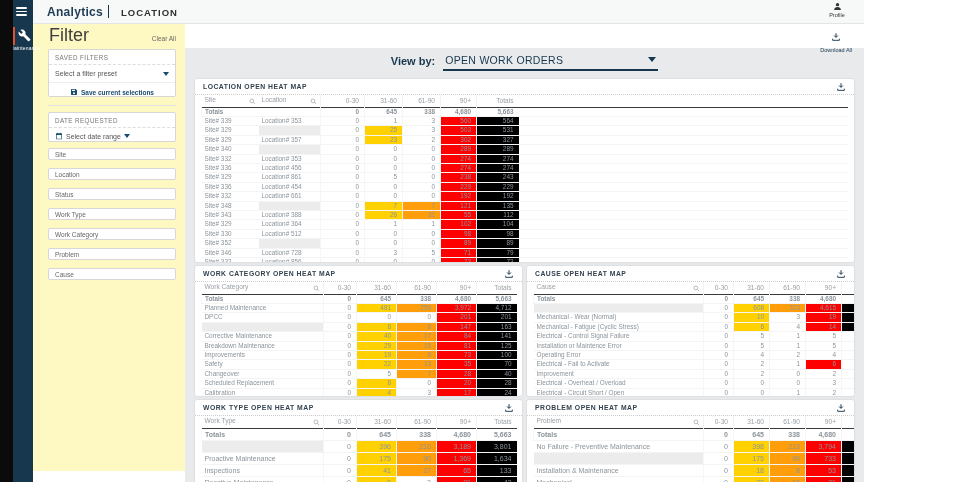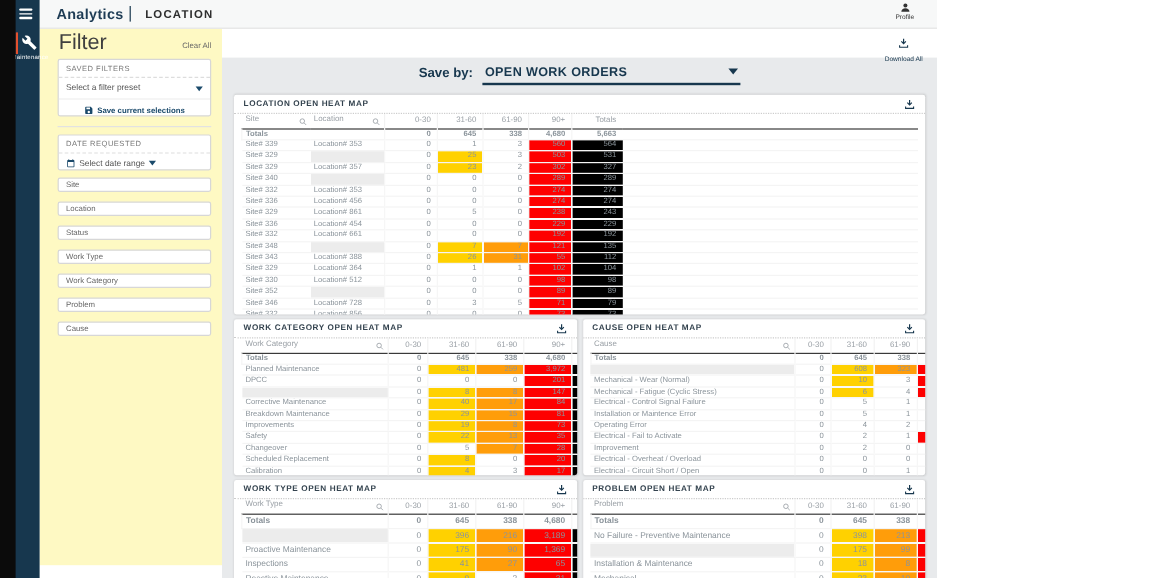--- a/index.html
+++ b/index.html
@@ -1,18 +1,18 @@
 <!DOCTYPE html>
 <html><head>
 <meta charset="utf-8">
 <style>
   * { margin:0; padding:0; box-sizing:border-box; }
   html,body { width:960px; height:482px; overflow:hidden; background:#fff;
     font-family:"Liberation Sans", sans-serif; }
-  .app { position:relative; width:781px; height:482px; overflow:hidden; }
+  .app { position:relative; width:864px; height:482px; overflow:hidden; }
 
   
   .black-strip { position:absolute; left:0; top:0; width:13px; height:482px; background:#0b0b0b; z-index:6; }
   .sidebar { position:absolute; left:0; top:0; width:33px; height:482px; background:#17374e; z-index:5; }
   .hamburger { position:absolute; left:16px; top:7px; width:11px; height:9px; cursor:pointer; }
   .hamburger span { display:block; height:1.6px; background:#fff; margin-bottom:2px; border-radius:1px; }
   .side-item { position:absolute; left:13px; top:27px; width:20px; border-left:2px solid #e2512f; padding:2px 0 3px 0; }
   .side-item svg { display:block; margin:0 auto; }
   .side-label { position:absolute; left:-7px; top:18px; width:34px; text-align:center; font-size:5px; color:#fff; letter-spacing:.2px; }
 
@@ -45,21 +45,21 @@
   .caret { width:0; height:0; border-left:3px solid transparent; border-right:3px solid transparent; border-top:4px solid #1b4a6b; }
 
   
   .dash { position:absolute; left:185px; top:24px; right:0; bottom:0; background:#fff; }
   .download-all { position:absolute; right:12px; top:4px; text-align:center; cursor:pointer; z-index:2; }
   .download-all div { font-size:5.5px; color:#17374e; margin-top:1px; }
   .gray { position:absolute; left:0; top:24px; right:0; bottom:0; background:#e8eaec; }
   .viewbar { height:26px; display:flex; align-items:center; justify-content:center; gap:8px; }
   .viewby-label { font-size:11px; font-weight:bold; color:#17374e; }
   .viewby-select { display:flex; align-items:center; justify-content:space-between; width:215px; border-bottom:2px solid #17374e; padding:2px 2px 3px 2px; cursor:pointer; }
-  .viewby-value { font-size:10.5px; font-weight:bold; color:#17374e; letter-spacing:.3px;text-align:center; }
+  .viewby-value { font-size:10.5px; font-weight:normal; color:#17374e; letter-spacing:.3px;text-align:center; }
   .viewby-select .caret { border-top-color:#17374e; border-left-width:4px; border-right-width:4px; border-top-width:5px; }
 
   
   .p-loc { margin:5px 10px 0 10px; height:183px; }
   .p-row { display:flex; gap:5px; margin:4px 10px 0 10px; }
   .p-row .panel { flex:1; }
   .p-mid .panel { height:130px; }
   .p-bot .panel { height:140px; }
   .panel { background:#fff; border-radius:2px; box-shadow:0 0 2px rgba(0,0,0,.15); overflow:hidden; position:relative; }
   .panel-header { height:16px; display:flex; align-items:center; justify-content:space-between; padding:0 8px; border-bottom:1px dotted #ccc; }
@@ -165,21 +165,21 @@
       <svg width="10" height="10" viewBox="0 0 24 24">
           <path d="M12 3v9" stroke="#17374e" stroke-width="2.4" fill="none"></path>
           <path d="M7.5 8.5L12 13l4.5-4.5" stroke="#17374e" stroke-width="2.4" fill="none"></path>
           <path d="M4 16v4h16v-4" stroke="#17374e" stroke-width="2.2" fill="none"></path>
         </svg>
       <div>Download All</div>
     </div>
 
     <div class="gray">
       <div class="viewbar">
-        <span class="viewby-label">Save by:</span>
+        <span class="viewby-label">View by:</span>
         <span class="viewby-select">
           <span class="viewby-value">OPEN WORK ORDERS</span>
           <span class="caret"></span>
         </span>
       </div>
 
       <div class="panel p-loc">
         <div class="panel-header">
           <span class="panel-title">LOCATION OPEN HEAT MAP</span>
           <span class="dl"><svg width="10" height="10" viewBox="0 0 24 24">

